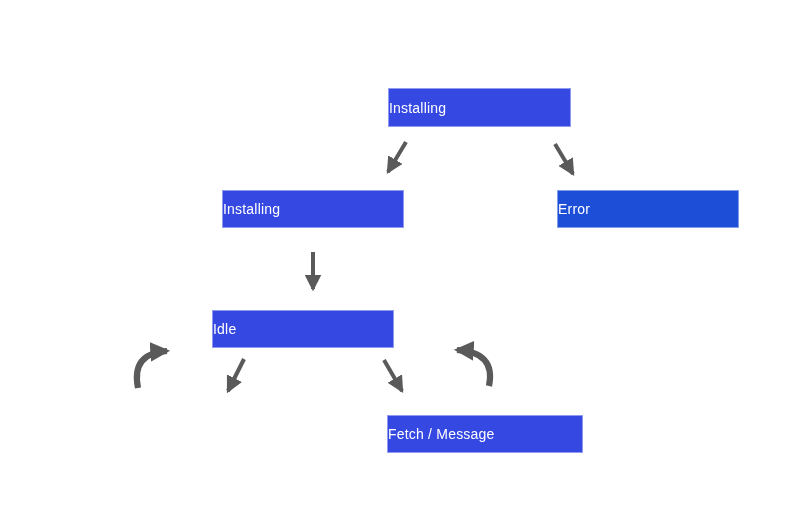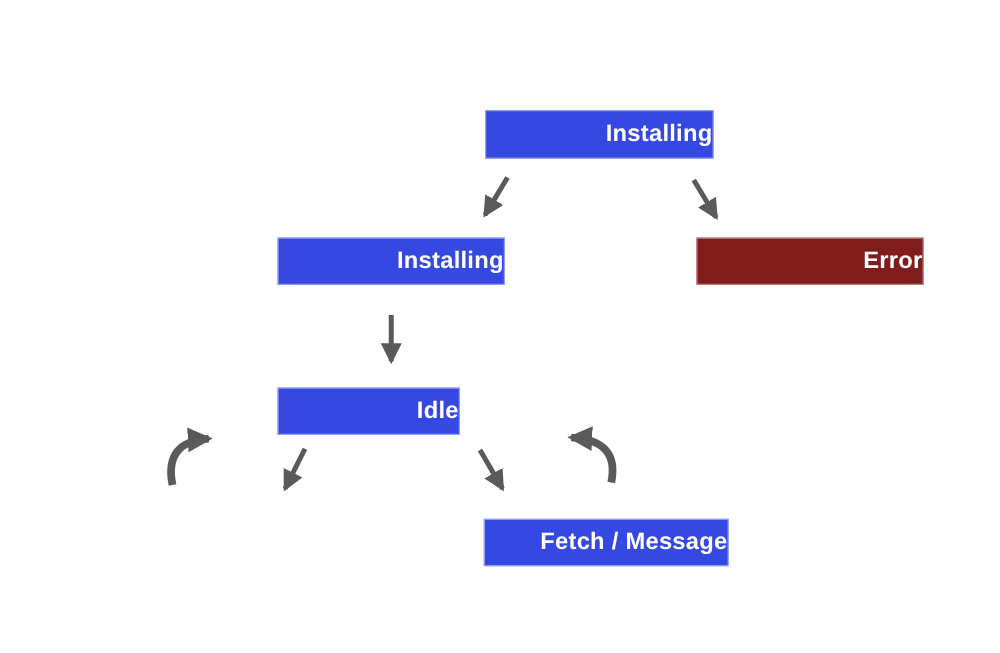--- a/index.html
+++ b/index.html
@@ -20,36 +20,35 @@
     left: 0;
     top: 0;
     width: 800px;
     height: 522px;
     pointer-events: none;
   }
   .node {
     position: absolute;
     display: flex;
     align-items: center;
-    justify-content: flex-end;
+    justify-content: flex-start;
     color: #ffffff;
-    font-size: 19px;
+    font-size: 14px;
     letter-spacing: 0.2px;
     border: 1px solid rgba(255,255,255,0.45);
     box-sizing: border-box;
-    font-weight: bold;
   }
   .node-blue   { background: #3548e2; }
-  .node-red    { background: #7f1d1d; }
+  .node-red    { background: #1d4ed8; }
   .node-orange { background: #fdb942; }
 
   .n-installing { left: 388px; top:  88px; width: 183px; height: 39px; }
   .n-activated  { left: 222px; top: 190px; width: 182px; height: 38px; }
   .n-error      { left: 557px; top: 190px; width: 182px; height: 38px; }
-  .n-idle       { left: 222px; top: 310px; width: 146px; height: 38px; padding-left: 32px; }
+  .n-idle       { left: 212px; top: 310px; width: 182px; height: 38px; }
   .n-terminated { left:  62px; top: 415px; width: 181px; height: 38px; }
   .n-fetch      { left: 387px; top: 415px; width: 196px; height: 38px; }
 
   .edge-straight {
     fill: none;
     stroke: #5a5a5a;
     stroke-width: 4;
     stroke-linecap: butt;
   }
   .edge-curved {

